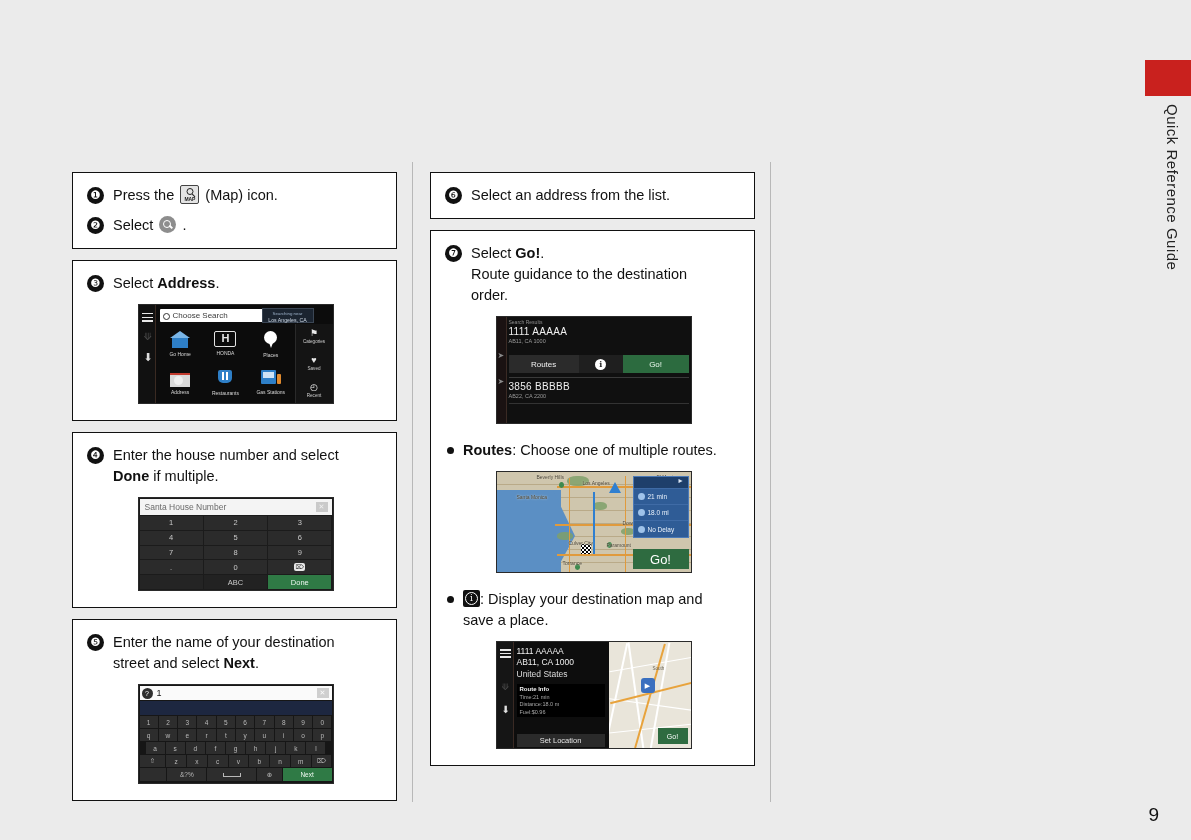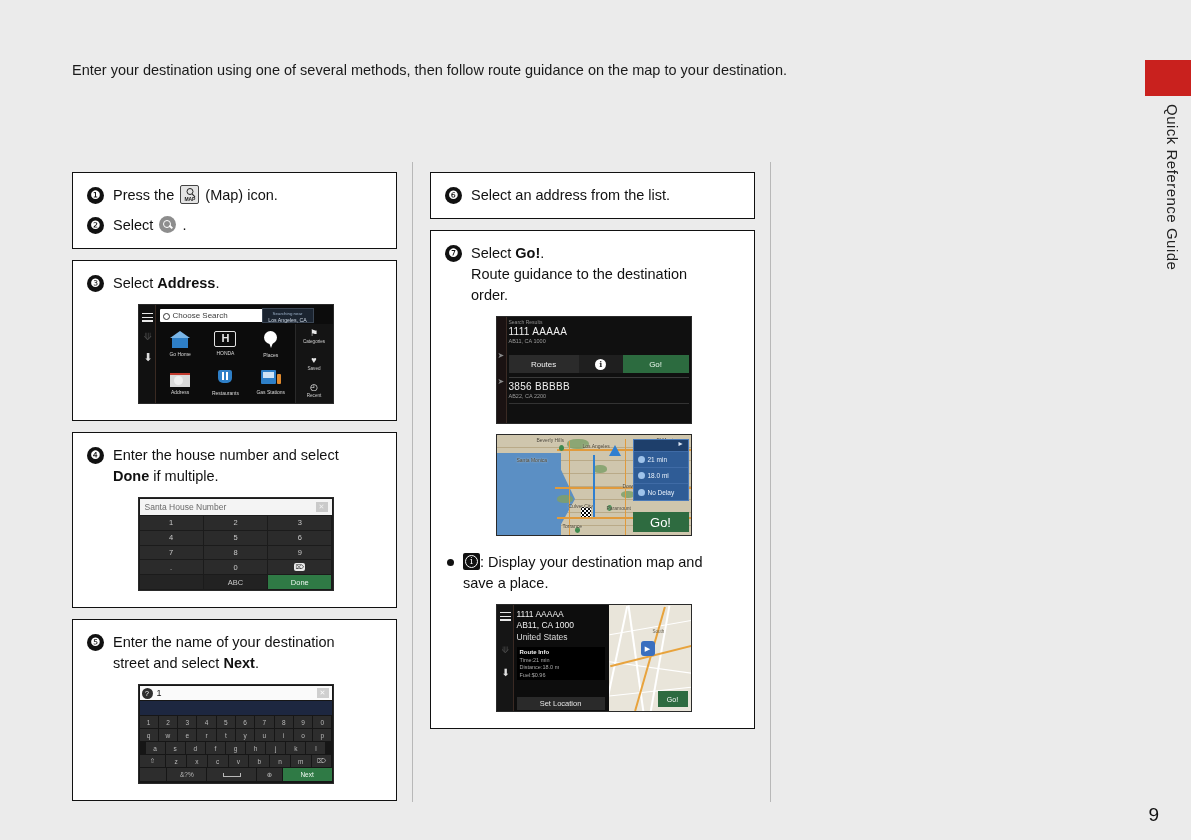--- a/index.html
+++ b/index.html
@@ -273,21 +273,20 @@
 </head>
 <body>
 
 <div class="page">
 
   <div class="side-tab"></div>
   <div class="side-label">Quick Reference Guide</div>
   <div class="page-num">9</div>
 
   <div class="header">
-    <div class="subtitle">Enter your destination using one of several methods, then follow route guidance on the map to your destination.</div>
   </div>
 
   <div class="divider-v div1"></div>
   <div class="divider-v div2"></div>
 
   <div class="col-left">
 
     <div class="box">
       <div class="step-line">
         <span class="bullet-num">❶</span>
@@ -530,20 +529,26 @@
           </div>
           <div class="ab-go">Go!</div>
         </div>
         <div class="res2">
           <div class="big">3856 BBBBB</div>
           <div class="sml">AB22, CA 2200</div>
         </div>
         <div class="sep"></div>
       </div>
 
+      <div class="bullet-item">
+        <span class="dot"></span>
+        <span>
+          <span class="b">Routes</span><span>: Choose one of multiple routes.</span>
+        </span>
+      </div>
 
       <div class="nav-shot shotE">
         <div class="land"></div>
         <div class="sea"></div>
 
         <div class="grn" style="left:70px;top:4px;width:22px;height:10px"></div>
         <div class="grn" style="left:150px;top:8px;width:18px;height:9px"></div>
         <div class="grn" style="left:96px;top:30px;width:14px;height:8px"></div>
         <div class="grn" style="left:60px;top:60px;width:16px;height:8px"></div>
         <div class="grn" style="left:124px;top:56px;width:14px;height:7px"></div>

